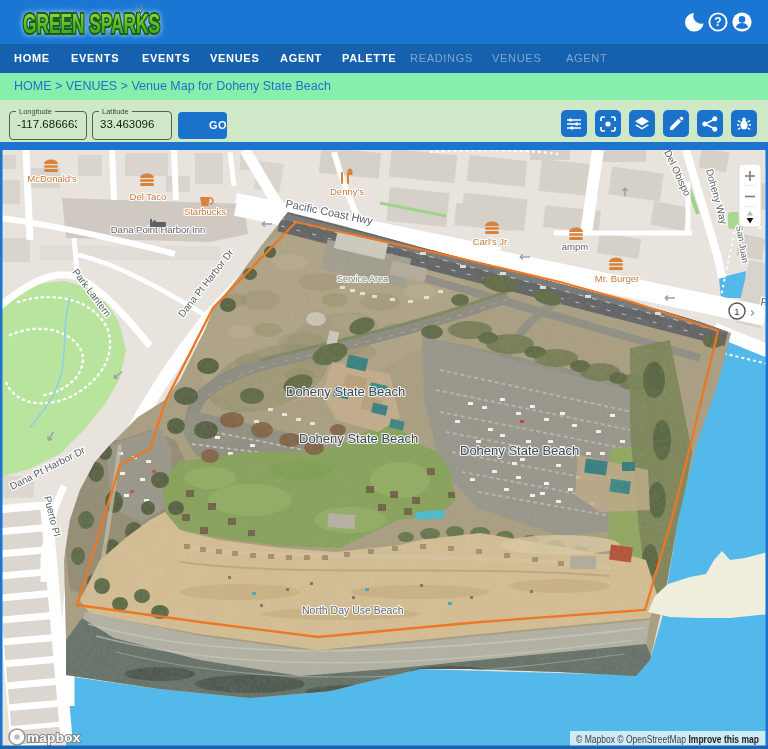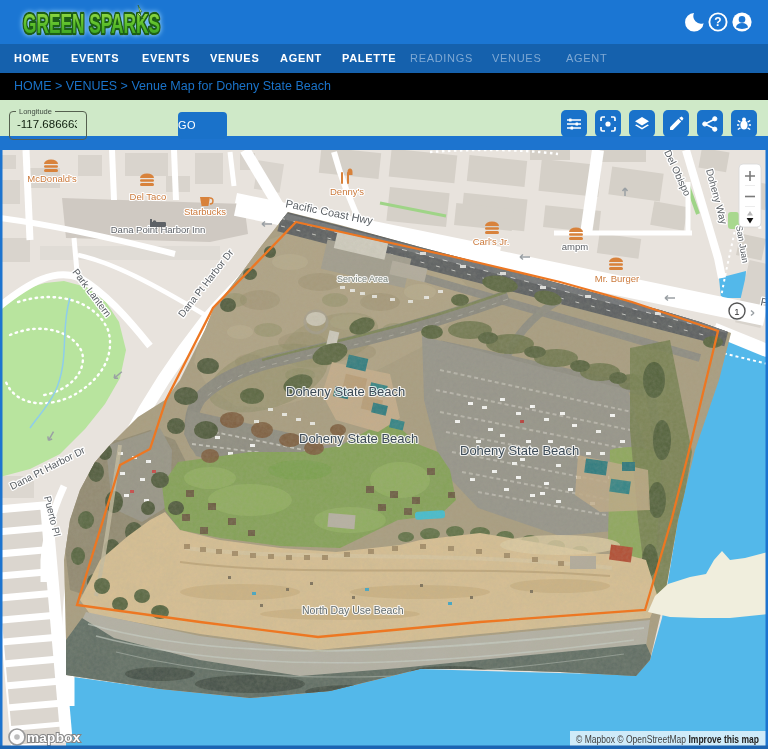--- a/index.html
+++ b/index.html
@@ -1,23 +1,23 @@
 <!DOCTYPE html>
 <html><head>
 <meta charset="utf-8">
 <style>
   html,body{margin:0;padding:0;background:#1d74cf;font-family:"Liberation Sans",sans-serif;}
   #page{width:768px;height:749px;position:relative;overflow:hidden;background:#1d74cf;}
   #hdr{position:absolute;left:0;top:0;width:768px;height:44px;background:#1b76d3;}
   #nav{position:absolute;left:0;top:44px;width:768px;height:29px;background:#1561ad;}
   #nav span{position:absolute;top:8px;font-size:11px;font-weight:bold;letter-spacing:.7px;color:#fff;}
   #nav span.mut{color:#7fa9d4;font-weight:normal;}
-  #bc{position:absolute;left:0;top:73px;width:768px;height:27px;background:#000000;}
+  #bc{position:absolute;left:0;top:73px;width:768px;height:27px;background:#86efac;}
   #bc div{position:absolute;left:14px;top:6px;font-size:12.5px;color:#1a73c9;}
-  #ctl{position:absolute;left:0;top:100px;width:768px;height:36px;background:#cfe9c8;}
+  #ctl{position:absolute;left:0;top:100px;width:768px;height:42px;background:#cfe9c8;}
   .fld{position:absolute;height:27px;border:1px solid #55604f;border-radius:4px;}
   .fld b{position:absolute;top:-5px;font-size:7.5px;font-weight:normal;color:#3c463e;background:#cfe9c8;padding:0 3px;white-space:nowrap;}
   .fld i{position:absolute;left:7px;top:6px;font-style:normal;font-size:11.5px;color:#10200f;white-space:nowrap;overflow:hidden;}
   .ibtn{position:absolute;top:110px;width:26px;height:27px;background:#1a72ca;border-radius:5px;}
   .ibtn svg{position:absolute;left:5px;top:5.5px;}
 </style>
 </head>
 <body>
 <div id="page">
 
@@ -69,22 +69,26 @@
       <div>HOME &gt; VENUES &gt; Venue Map for Doheny State Beach</div>
     </div>
 
 <div id="ctl">
 
 <div class="fld" style="left:9px;top:11px;width:76px">
         <b style="left:6px">Longitude</b>
         <i style="width:60px">-117.686663</i>
       </div>
 
-
-<div style="position:absolute;left:178px;top:12px;width:49px;height:27px;background:#1a72ca;border-radius:4px;color:#fff;font-size:11px;font-weight:normal;text-align:left;line-height:27px;letter-spacing:.5px">GO</div>
+<div class="fld" style="left:92px;top:11px;width:78px">
+        <b style="left:6px">Latitude</b>
+        <i>33.463096</i>
+      </div>
+
+<div style="position:absolute;left:178px;top:12px;width:49px;height:27px;background:#1a72ca;border-radius:4px;color:#fff;font-size:11px;font-weight:bold;text-align:right;line-height:27px;letter-spacing:.5px">GO</div>
 
 </div>
 
 <div class="ibtn" style="left:561px">
       <svg width="16" height="16" viewBox="0 0 16 16" stroke="#fff" stroke-width="1.6" fill="#fff">
         <path d="M1 4 h14 M1 8 h14 M1 12 h14"></path>
         <rect x="3" y="2.4" width="2.6" height="3.2" rx=".5" stroke="none"></rect>
         <rect x="9.5" y="6.4" width="2.6" height="3.2" rx=".5" stroke="none"></rect>
         <rect x="4.5" y="10.4" width="2.6" height="3.2" rx=".5" stroke="none"></rect>
       </svg>

